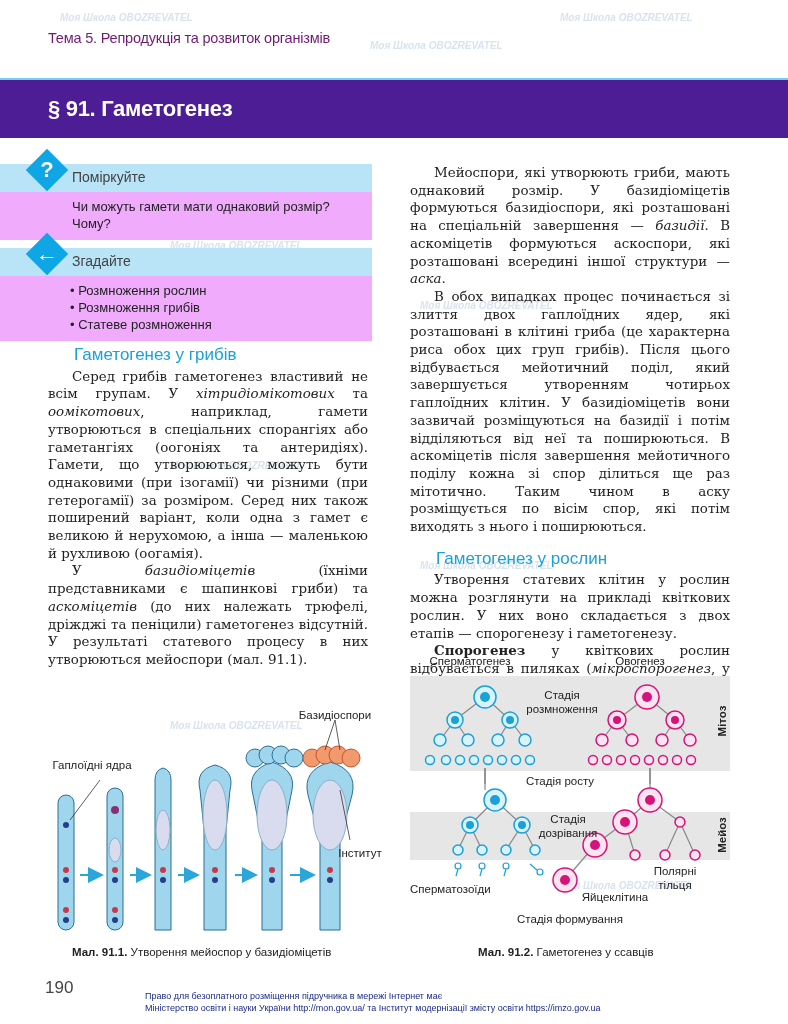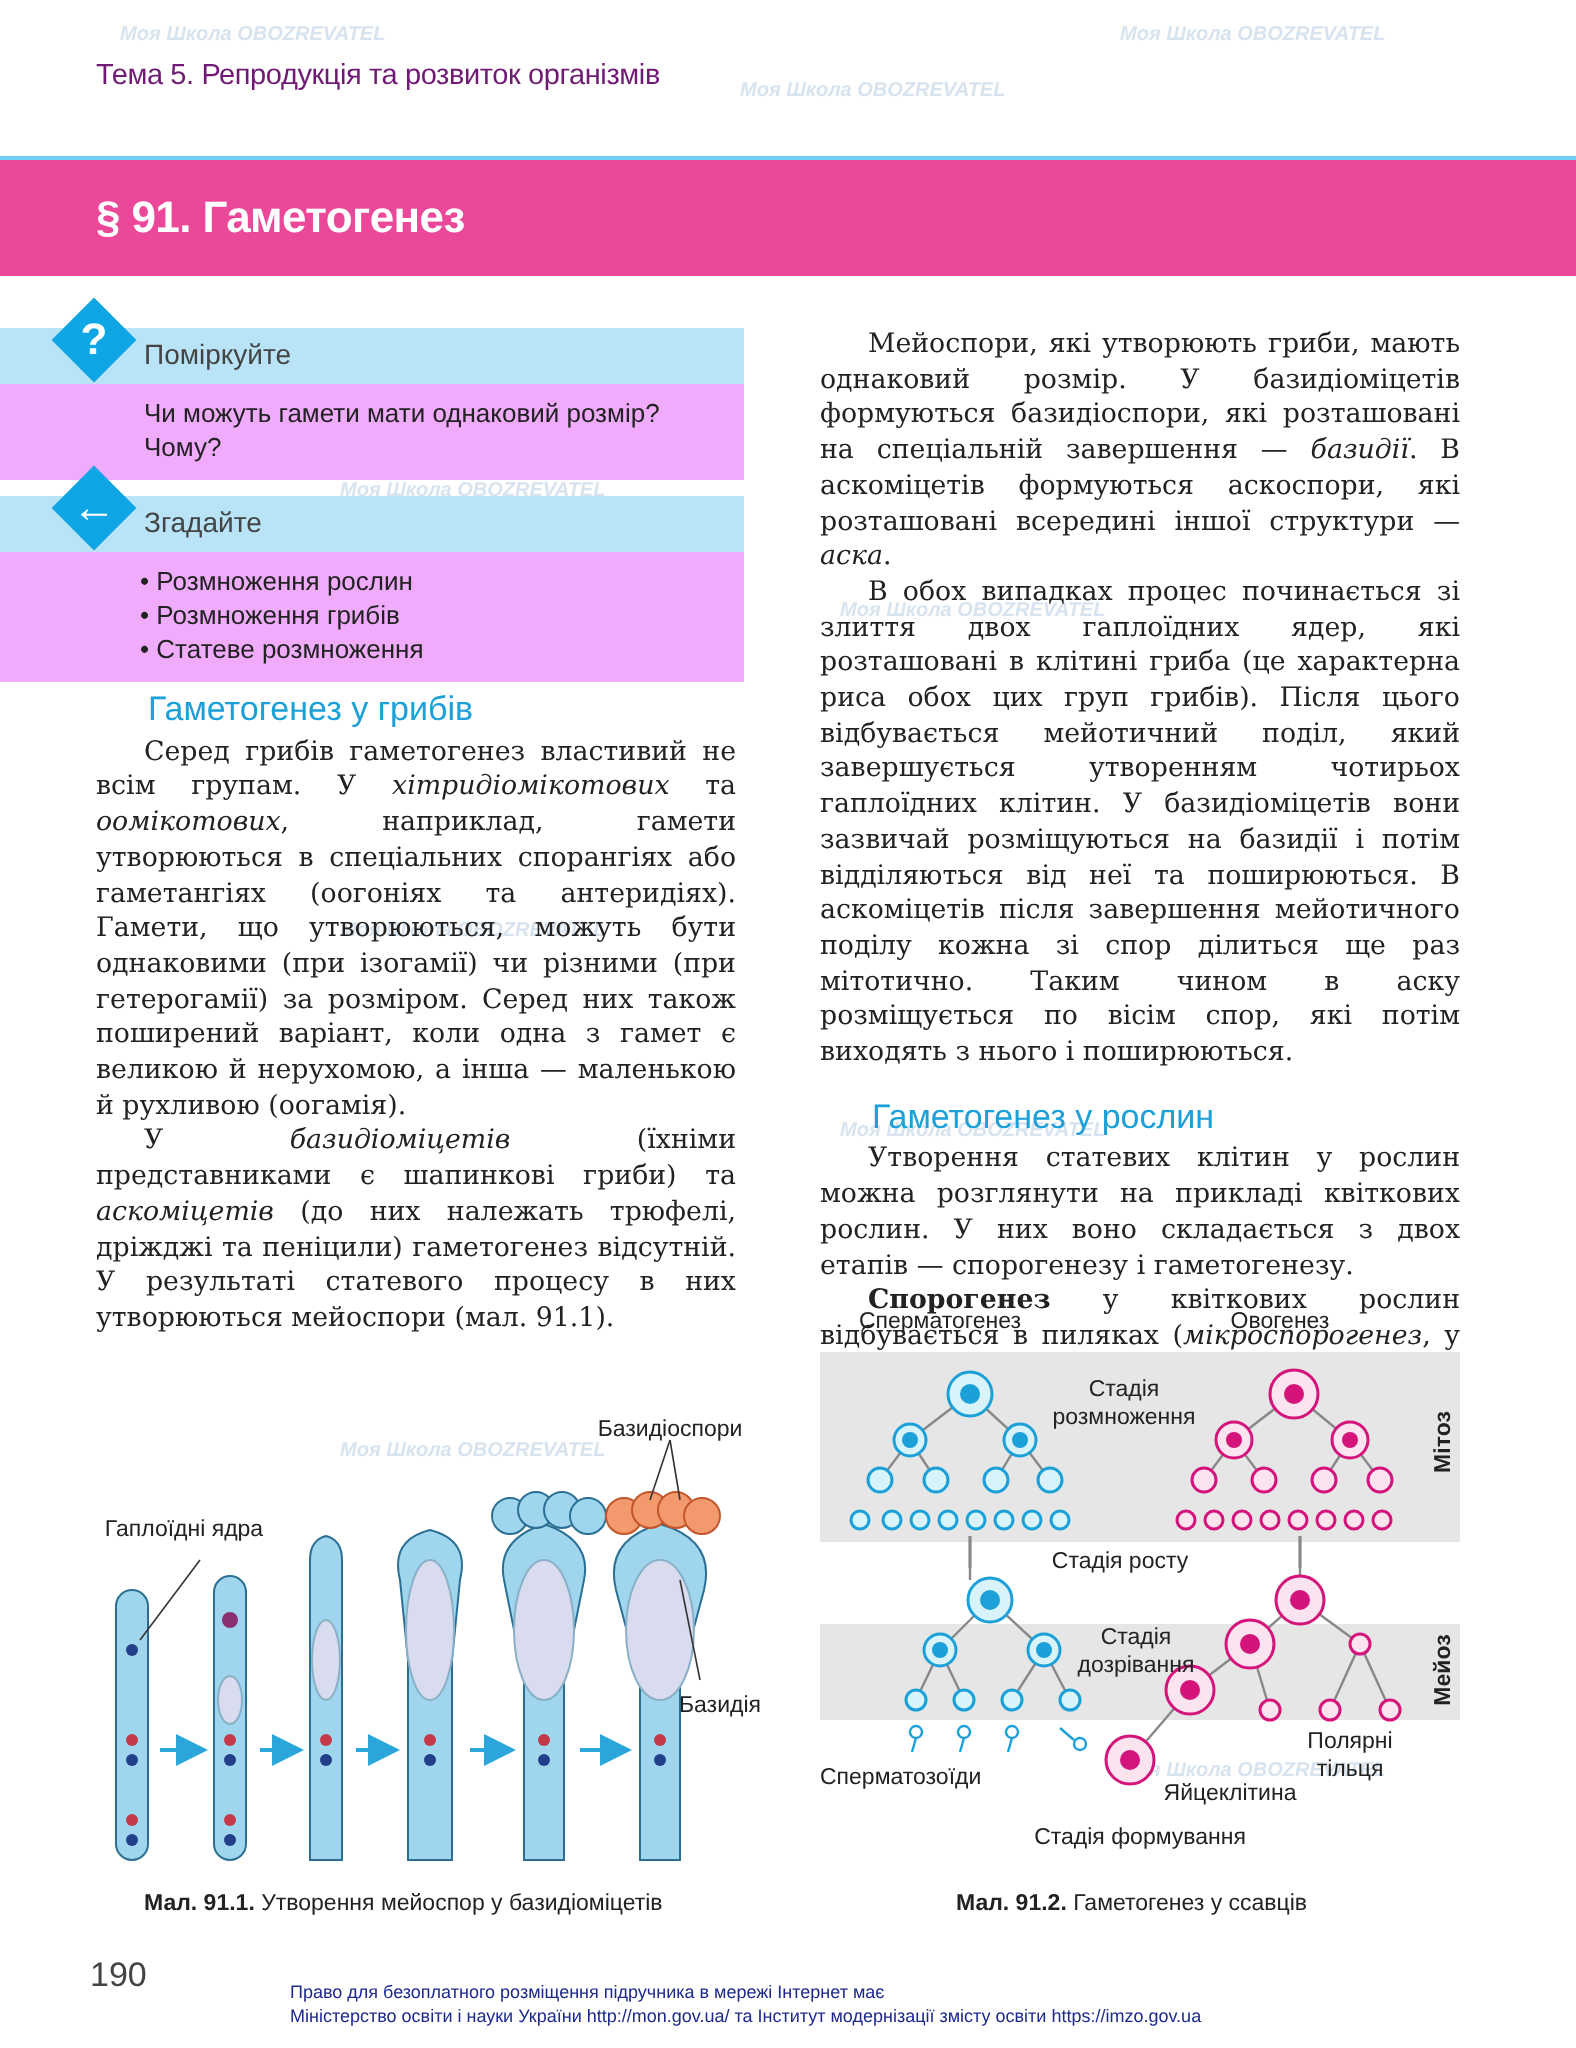--- a/index.html
+++ b/index.html
@@ -1,20 +1,20 @@
 <!DOCTYPE html>
 <html><head>
 <meta charset="utf-8">
 <style>
   * { box-sizing: border-box; margin: 0; padding: 0; }
   html, body { width: 788px; height: 1024px; background: #ffffff; overflow: hidden; }
   body { position: relative; font-family: "DejaVu Serif", serif; color: #222; }
 
   .topic { position: absolute; left: 48px; top: 30px; font-family: "Liberation Sans", sans-serif; font-size: 14.5px; color: #701a75; letter-spacing: -0.2px; }
-  .title-bar { position: absolute; left: 0; top: 78px; width: 788px; height: 60px; background: #ec4899; border-top: 2px solid #6fd0f3; }
+  .title-bar { position: absolute; left: 0; top: 78px; width: 788px; height: 60px; background: #4c1d95; border-top: 2px solid #6fd0f3; }
   .title-bar .t { position: absolute; left: 48px; top: 16px; font-family: "Liberation Sans", sans-serif; font-weight: bold; font-size: 22px; color: #fff; letter-spacing: -0.3px; }
 
   .callout { position: absolute; left: 0; width: 372px; }
   .callout .head { height: 28px; background: #b9e3f6; position: relative; }
   .callout .head .lbl { position: absolute; left: 72px; top: 5px; font-family: "Liberation Sans", sans-serif; font-size: 14px; color: #444; }
   .callout .body { background: #f0abfc; padding: 6px 10px 8px 72px; font-family: "Liberation Sans", sans-serif; font-size: 13px; color: #222; line-height: 17px; }
   .diamond { position: absolute; left: 32px; top: -9px; width: 30px; height: 30px; background: #0ea6e4; transform: rotate(45deg); }
   .diamond-glyph { position: absolute; left: 32px; top: -9px; width: 30px; height: 30px; color: #fff; font-family: "Liberation Sans", sans-serif; font-weight: bold; font-size: 22px; text-align: center; line-height: 30px; }
   .bullets { display: flex; flex-wrap: wrap; }
   .bullets span { margin-right: 14px; }
@@ -163,21 +163,21 @@
 
     <g stroke="#333" stroke-width="0.8">
       <line x1="60" y1="80" x2="30" y2="120"></line>
       <line x1="295" y1="20" x2="285" y2="50"></line>
       <line x1="295" y1="20" x2="300" y2="50"></line>
       <line x1="300" y1="90" x2="310" y2="140"></line>
     </g>
   </svg>
   <div class="flabel" style="left:12px; top:58px; width:80px;">Гаплоїдні ядра</div>
   <div class="flabel" style="left:250px; top:8px; width:90px;">Базидіоспори</div>
-  <div class="flabel" style="left:290px; top:146px; width:60px;">Базидія</div>
+  <div class="flabel" style="left:290px; top:146px; width:60px;">Інститут</div>
 </div>
 <div class="caption" style="left:72px; top:946px;"><b>Мал. 91.1.</b><span> Утворення мейоспор у базидіоміцетів</span></div>
 
 <div class="fig" style="left:410px; top:650px; width:325px; height:290px;">
   <svg width="325" height="290" viewBox="0 0 325 290">
     <rect x="0" y="26" width="320" height="95" fill="#e6e6e6"></rect>
     <rect x="0" y="162" width="320" height="48" fill="#e6e6e6"></rect>
 
     <g stroke="#888" stroke-width="1.2">
       <line x1="75" y1="47" x2="45" y2="70"></line>

